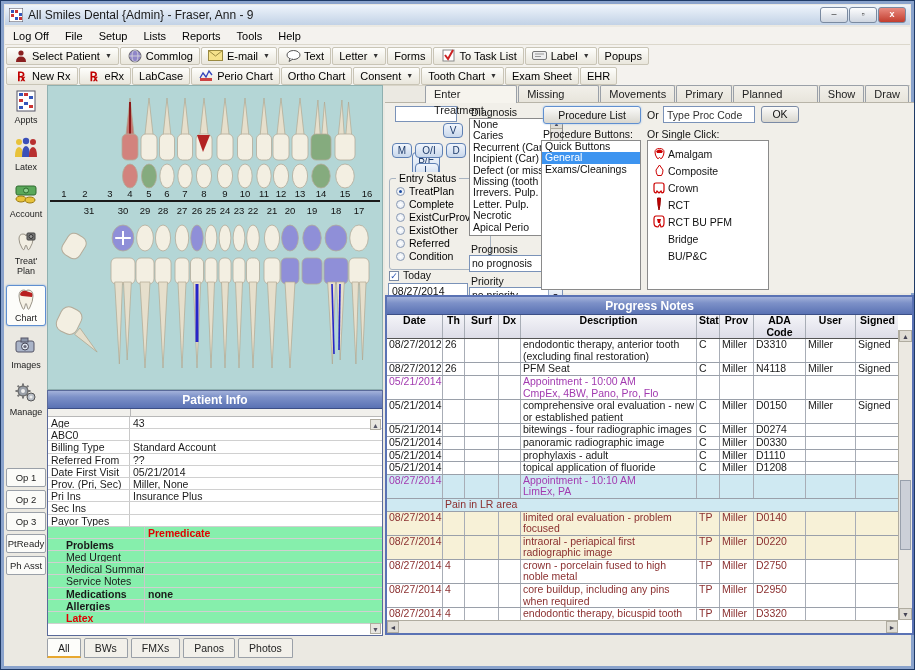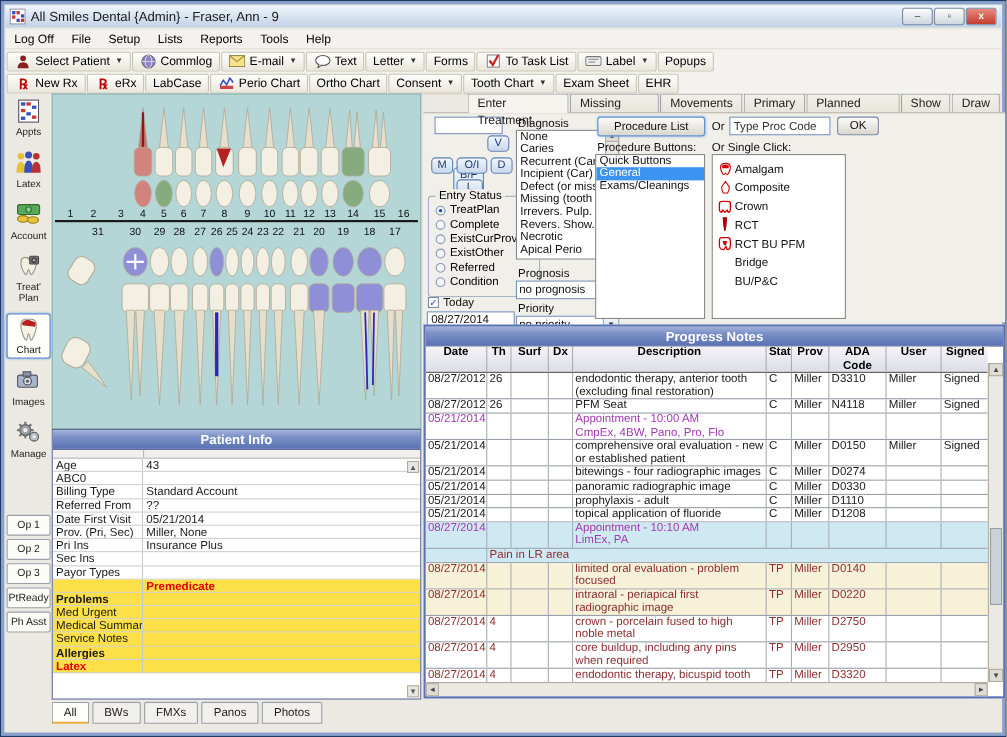--- a/index.html
+++ b/index.html
@@ -45,21 +45,21 @@
     border-bottom:1px solid #3c4f86;}
   
   .patient-info{position:absolute;left:46px;top:389px;width:336px;height:246px;background:#fff;
     border:1px solid #5a6a9a;overflow:hidden;}
   .pi-header{height:8px;background:#f1f0ec;border-bottom:1px solid #b8b8b8;position:relative;}
   .pi-header:before{content:"";position:absolute;left:82px;top:0;bottom:0;border-left:1px solid #b8b8b8;}
   .pi-row{display:grid;grid-template-columns:82px 1fr;height:12.2px;font-size:10.5px;line-height:12px;
     border-bottom:1px solid #d0d0d0;color:#1a1a1a;}
   .pi-row>span{padding:0 3px;overflow:hidden;white-space:nowrap;}
   .pi-row>span:first-child{border-right:1px solid #c8c8c8;}
-  .pi-row.pink{background:#fde047;}
+  .pi-row.pink{background:#86efac;padding-left:15px;}
   .pi-row.bold{font-weight:bold;}
   .pi-row .red{color:#e00000;}
   .pi-scroll-up,.pi-scroll-dn{position:absolute;right:1px;width:11px;height:11px;font-size:7px;
     text-align:center;line-height:11px;color:#556;background:#e8e6e0;border:1px solid #b0aca0;}
   .pi-scroll-up{top:28px;} .pi-scroll-dn{bottom:1px;}
   
   .bottom-tabs{position:absolute;left:46px;top:637px;height:21px;display:flex;}
   .btab{height:20px;padding:0 10px;margin-right:3px;border:1px solid #9aa0a8;border-radius:2px 2px 0 0;
     background:#f2f0ea;font-size:10.5px;line-height:18px;color:#222;}
   .btab.sel{background:#fdfdfa;border-bottom:2px solid #e8a830;font-weight:normal;}
@@ -591,20 +591,24 @@
         </div>
         <div class="pi-row pink">
           <span>Medical Summary</span>
           <span></span>
         </div>
         <div class="pi-row pink">
           <span>Service Notes</span>
           <span></span>
         </div>
         <div class="pi-row pink bold">
+          <span>Medications</span>
+          <span>none</span>
+        </div>
+        <div class="pi-row pink bold">
           <span>Allergies</span>
           <span></span>
         </div>
         <div class="pi-row pink bold">
           <span class="red">Latex</span>
           <span></span>
         </div>
       </div>
     <div class="pi-scroll-up">▲</div>
     <div class="pi-scroll-dn">▼</div>
@@ -675,21 +679,21 @@
     <div class="lbl" style="left:86px;top:3px;">Diagnosis</div>
     <div class="listbox" style="left:84px;top:15px;width:94px;height:118px;">
       <div id="diaglist" style="margin-right:12px;">
           <div class="lb-item">None</div>
           <div class="lb-item">Caries</div>
           <div class="lb-item">Recurrent (Car)</div>
           <div class="lb-item">Incipient (Car)</div>
           <div class="lb-item">Defect (or miss</div>
           <div class="lb-item">Missing (tooth s</div>
           <div class="lb-item">Irrevers. Pulp.</div>
-          <div class="lb-item">Revers. Show.</div>
+          <div class="lb-item">Letter. Pulp.</div>
           <div class="lb-item">Necrotic</div>
           <div class="lb-item">Apical Perio</div>
         </div>
       <div class="lb-scroll">
         <div class="up">▲</div>
         <div class="thumb">≡</div>
         <div class="dn">▼</div>
       </div>
     </div>
     <div class="lbl" style="left:86px;top:140px;">Prognosis</div>

